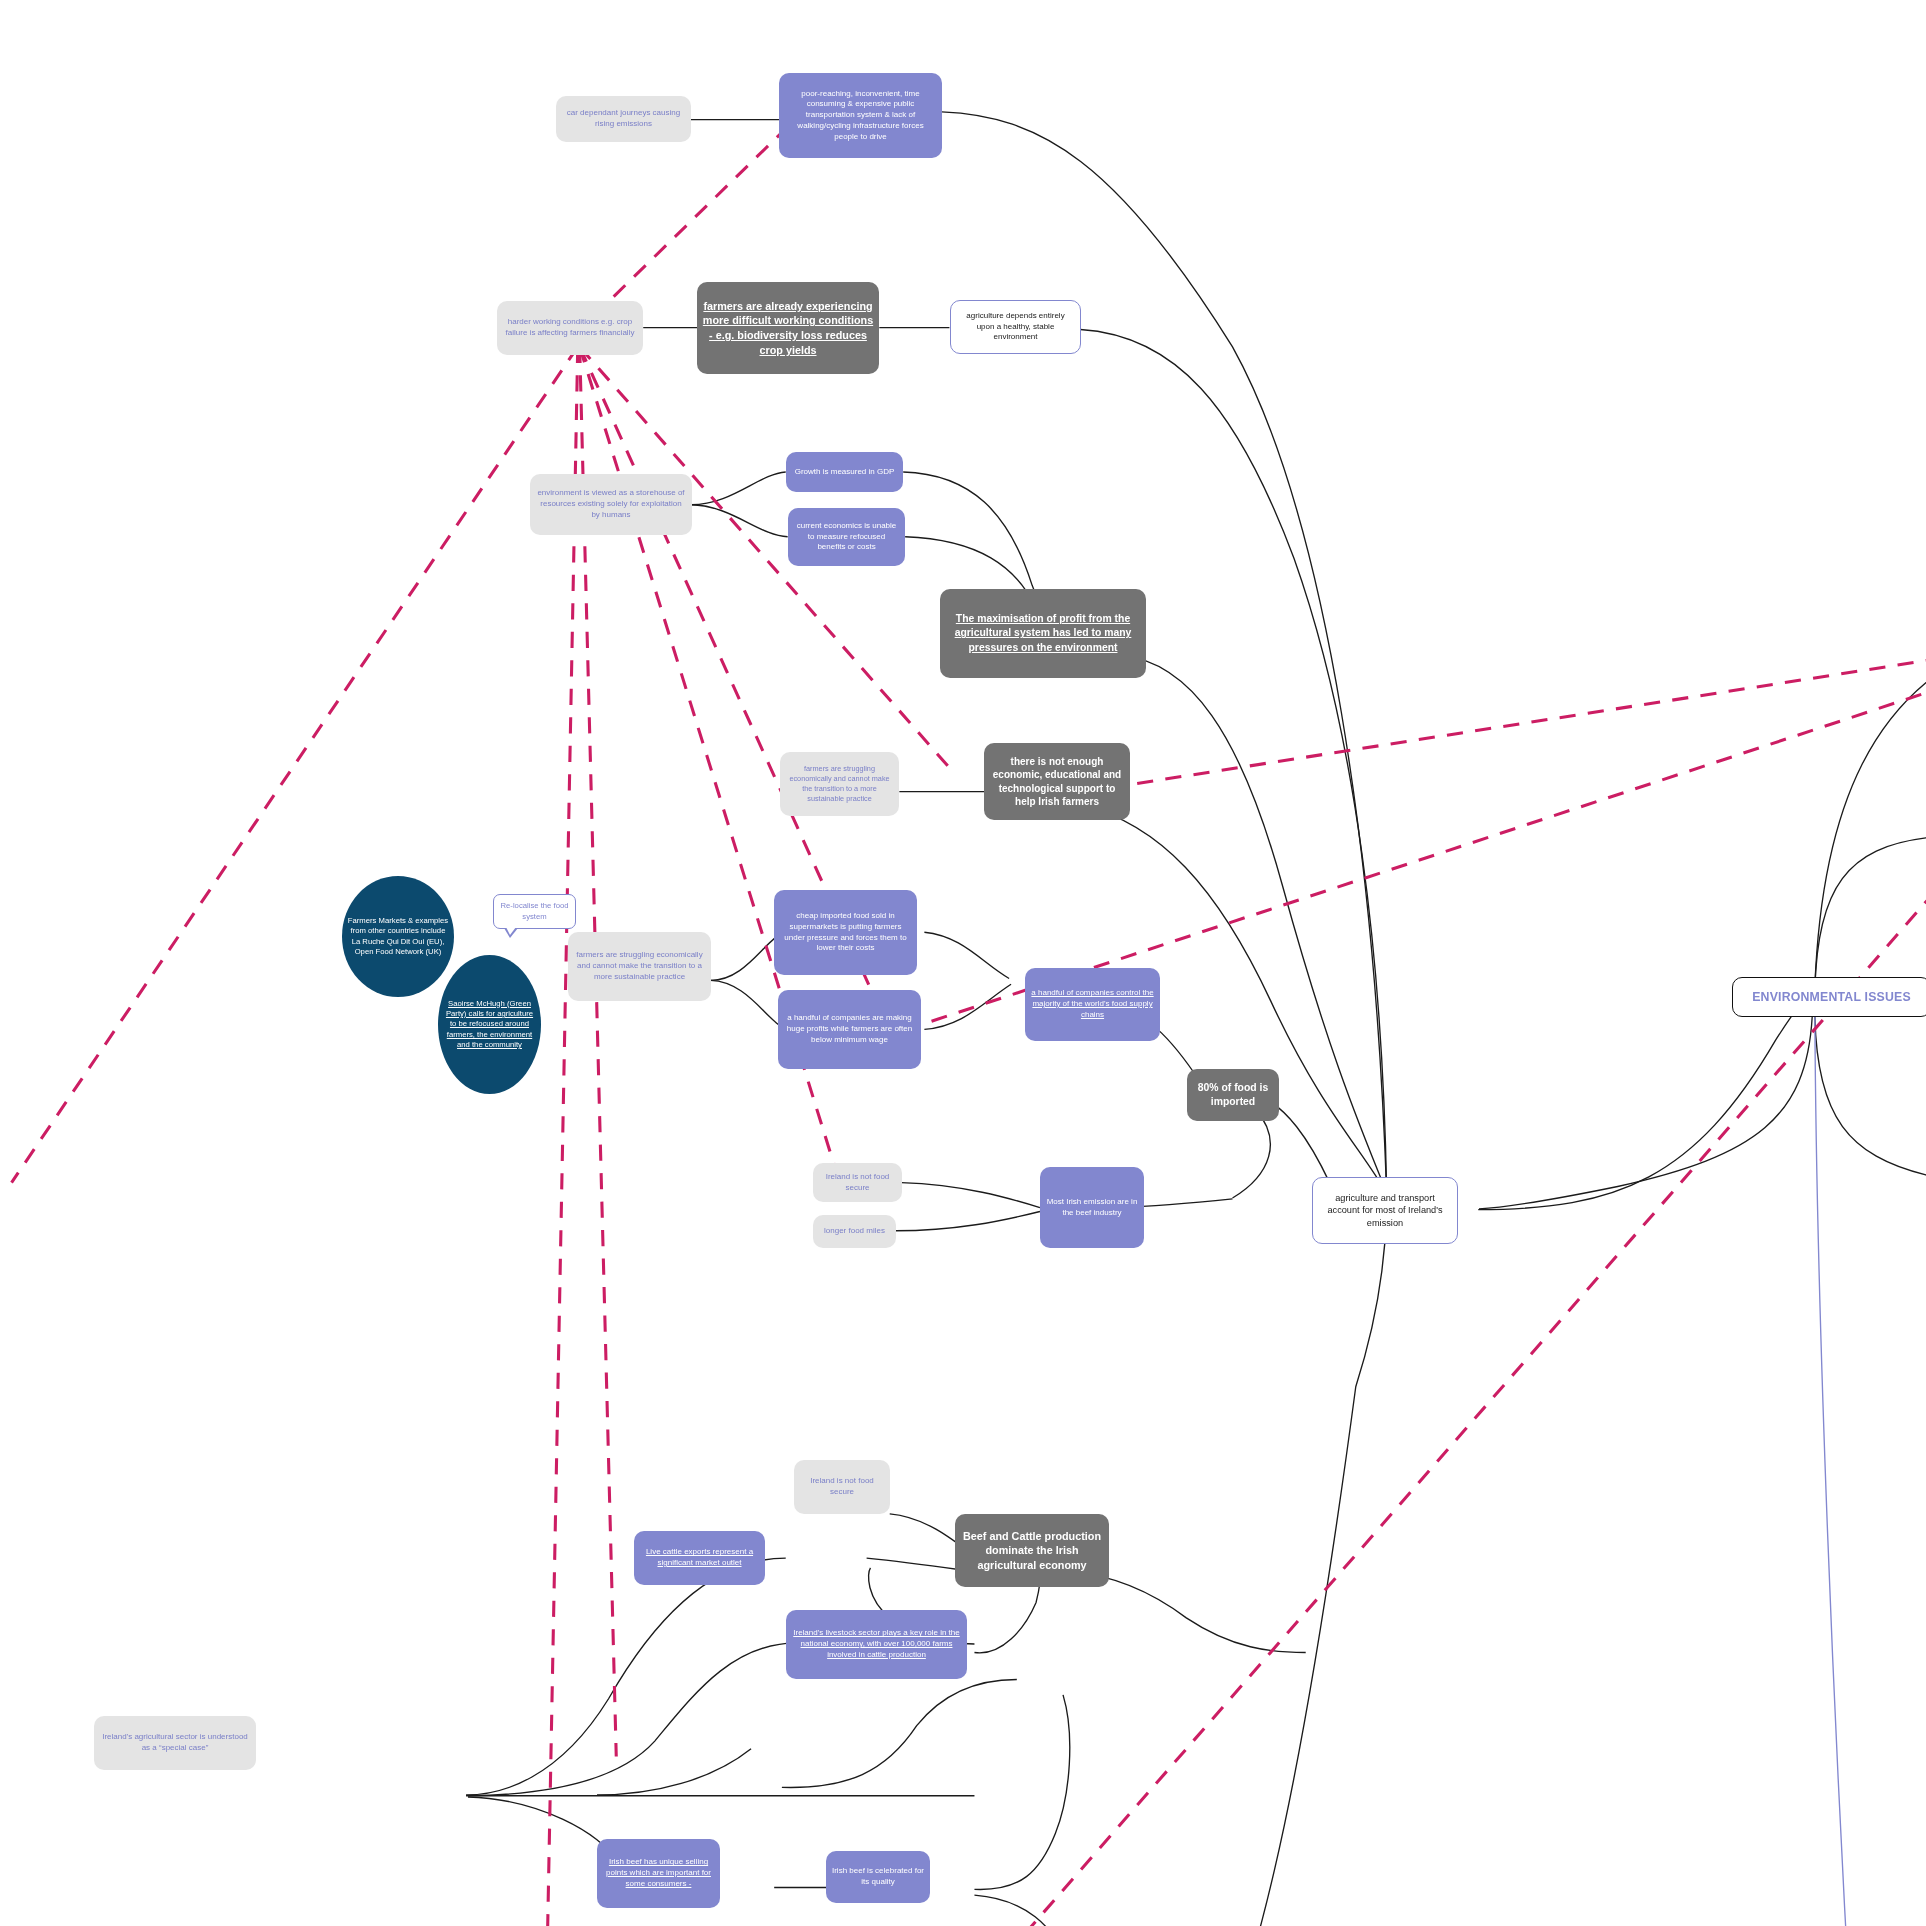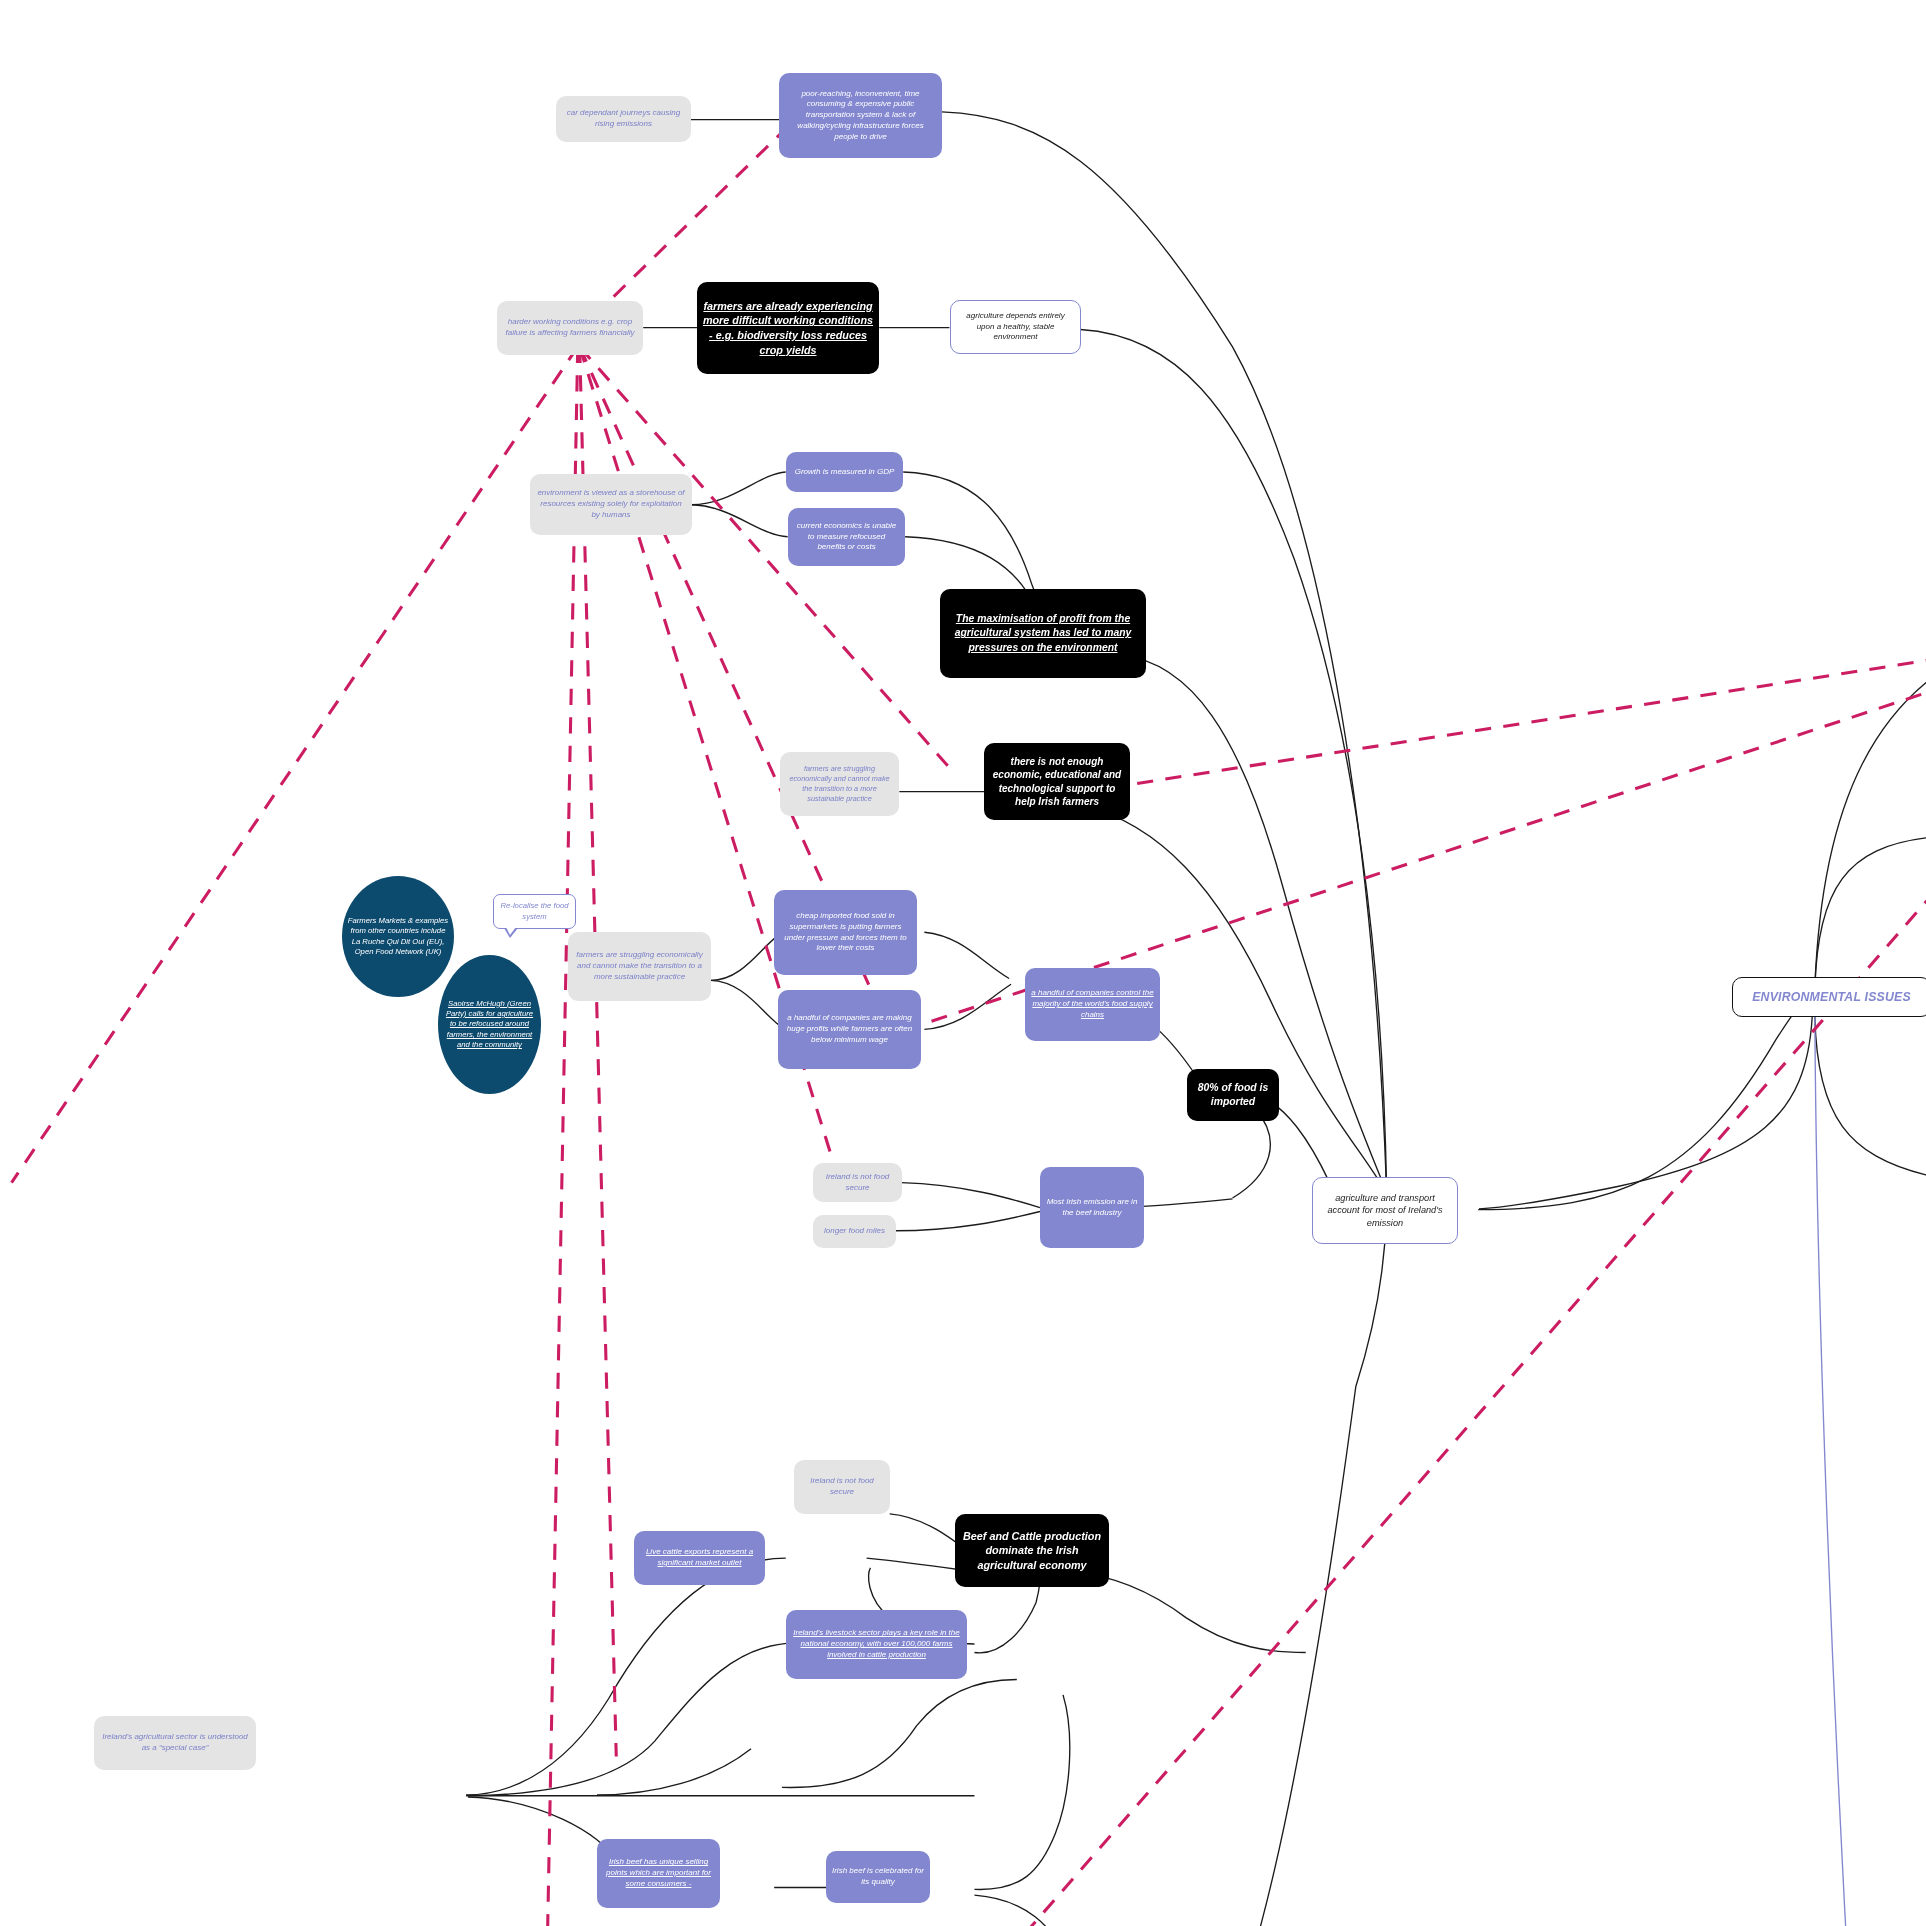--- a/index.html
+++ b/index.html
@@ -20,25 +20,25 @@
     position: absolute;
     display: flex;
     align-items: center;
     justify-content: center;
     text-align: center;
     border-radius: 10px;
     padding: 3.9px 5.4px;
     line-height: 1.35;
     z-index: 5;
   }
-  .node span { display:block; width:100%;font-style:italic; }
+  .node span { display:block; width:100%; }
 
   
   .n-dark {
-    background: #000000;
+    background: #737373;
     color: #ffffff;
     font-weight: bold;
   }
   .n-light {
     background: #8287cf;
     color: #ffffff;
   }
   .n-grey {
     background: #e4e4e4;
     color: #7b80c8;

